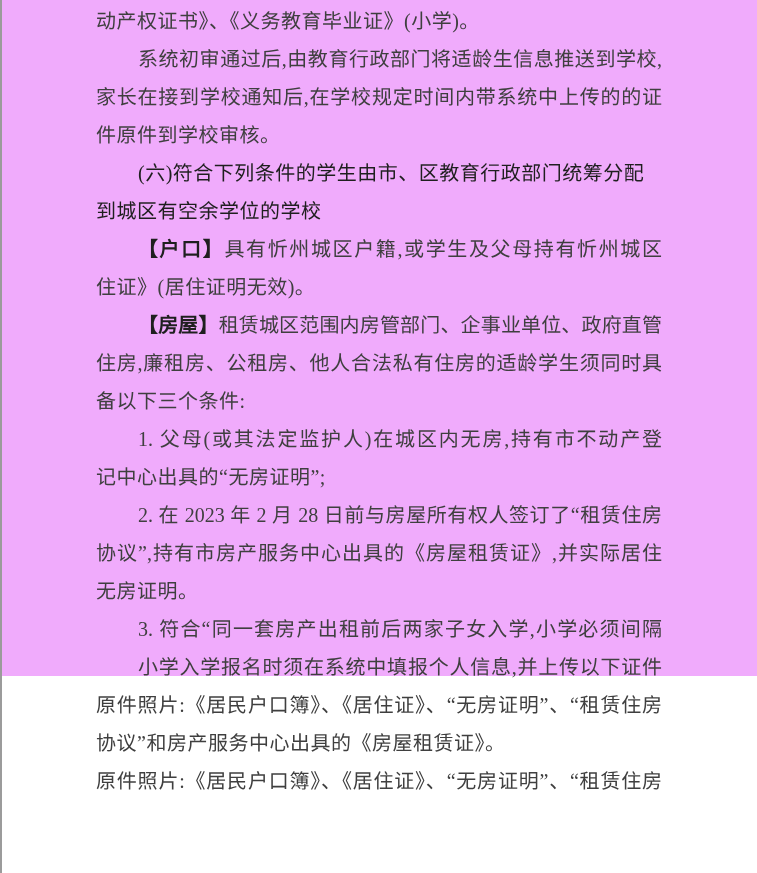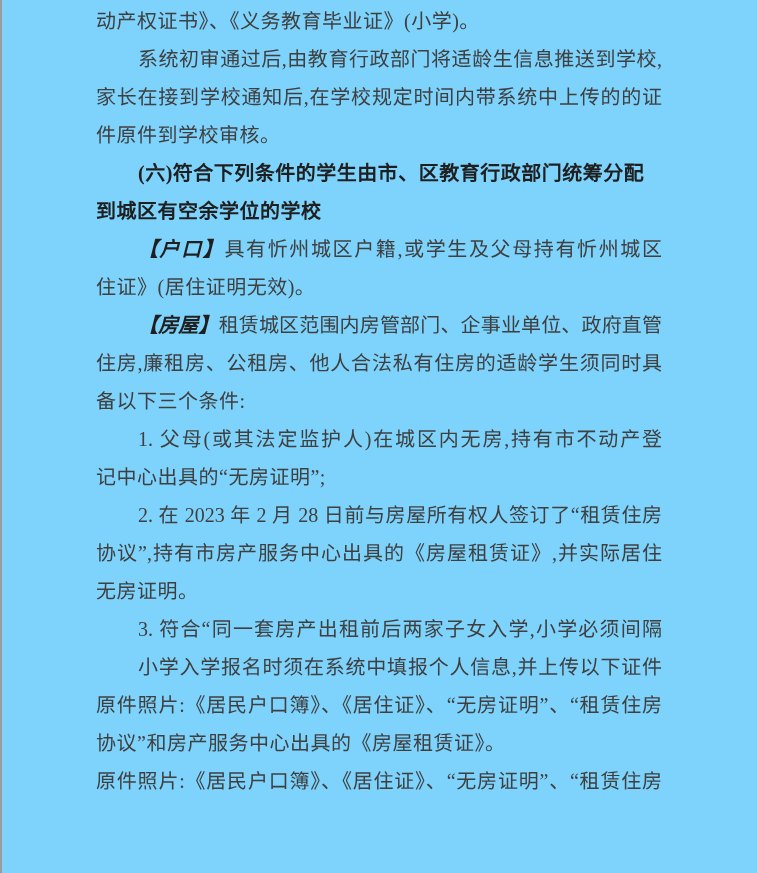--- a/index.html
+++ b/index.html
@@ -9,22 +9,22 @@
   body {
     width: 757px;
     height: 873px;
     background: #ffffff;
     overflow: hidden;
     font-family: "Liberation Serif", "DejaVu Serif", serif;
   }
   .page {
     position: relative;
     width: 757px;
-    height: 873px;
-    background: #7dd3fc;
+    height: 676px;
+    background: #f0abfc;
   }
   .page-left-edge {
     position: absolute;
     left: 0;
     top: 0;
     width: 2px;
     height: 873px;
     background: #9b9b9b;
   }
   .content {
@@ -45,27 +45,26 @@
     white-space: normal;
     text-align: justify;
     text-align-last: justify;
     overflow: hidden;
     letter-spacing: 0;
   }
   .line.indent {
     padding-left: 42px;
   }
   .line.bold {
-    font-weight: 700;
+    font-weight: 400;
     color: #1f1f1f;
   }
   .bold-prefix {
     font-weight: 700;
     color: #1f1f1f;
-    font-style: italic;
   }
 </style>
 </head>
 <body>
 
 <div class="page">
   <div class="page-left-edge"></div>
   <div class="content" id="doc-content" style="color: rgb(63, 63, 63);">
       <div class="line">动产权证书》、《义务教育毕业证》(小学)。</div>
       <div class="line fill indent">系统初审通过后,由教育行政部门将适龄生信息推送到学校,</div>

